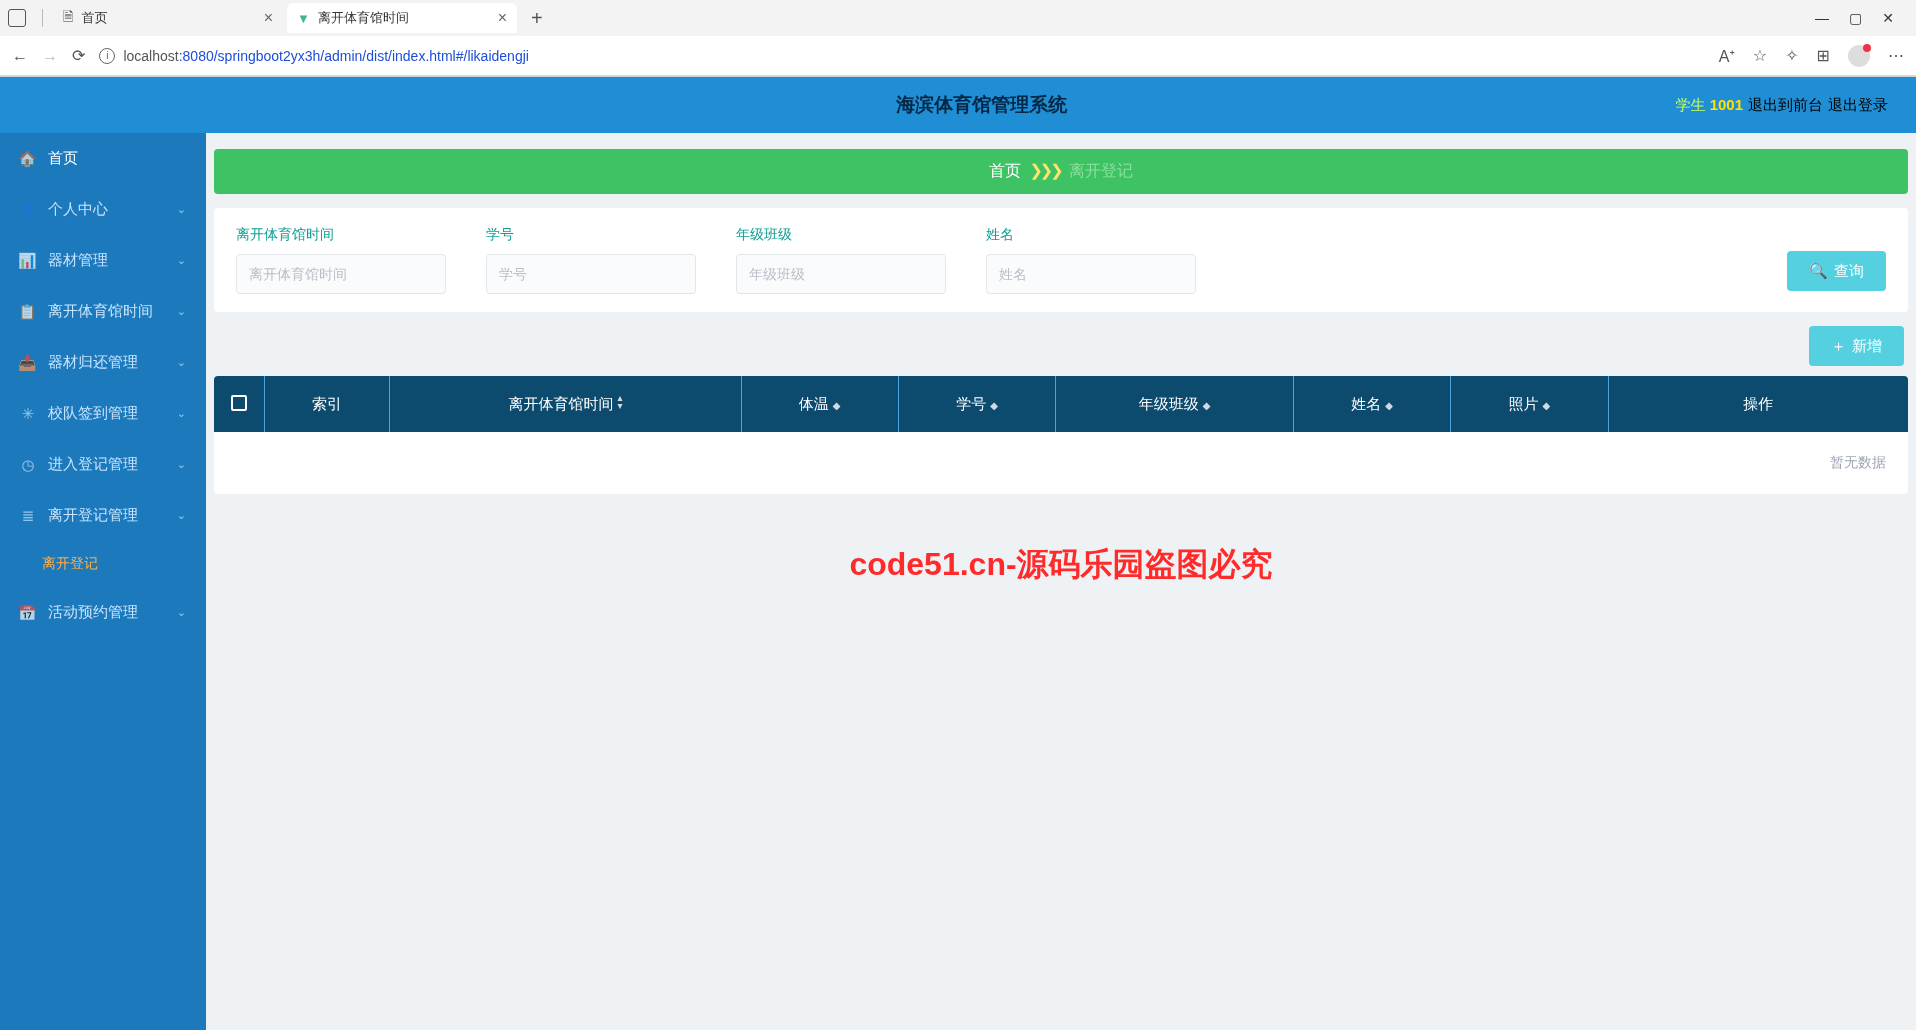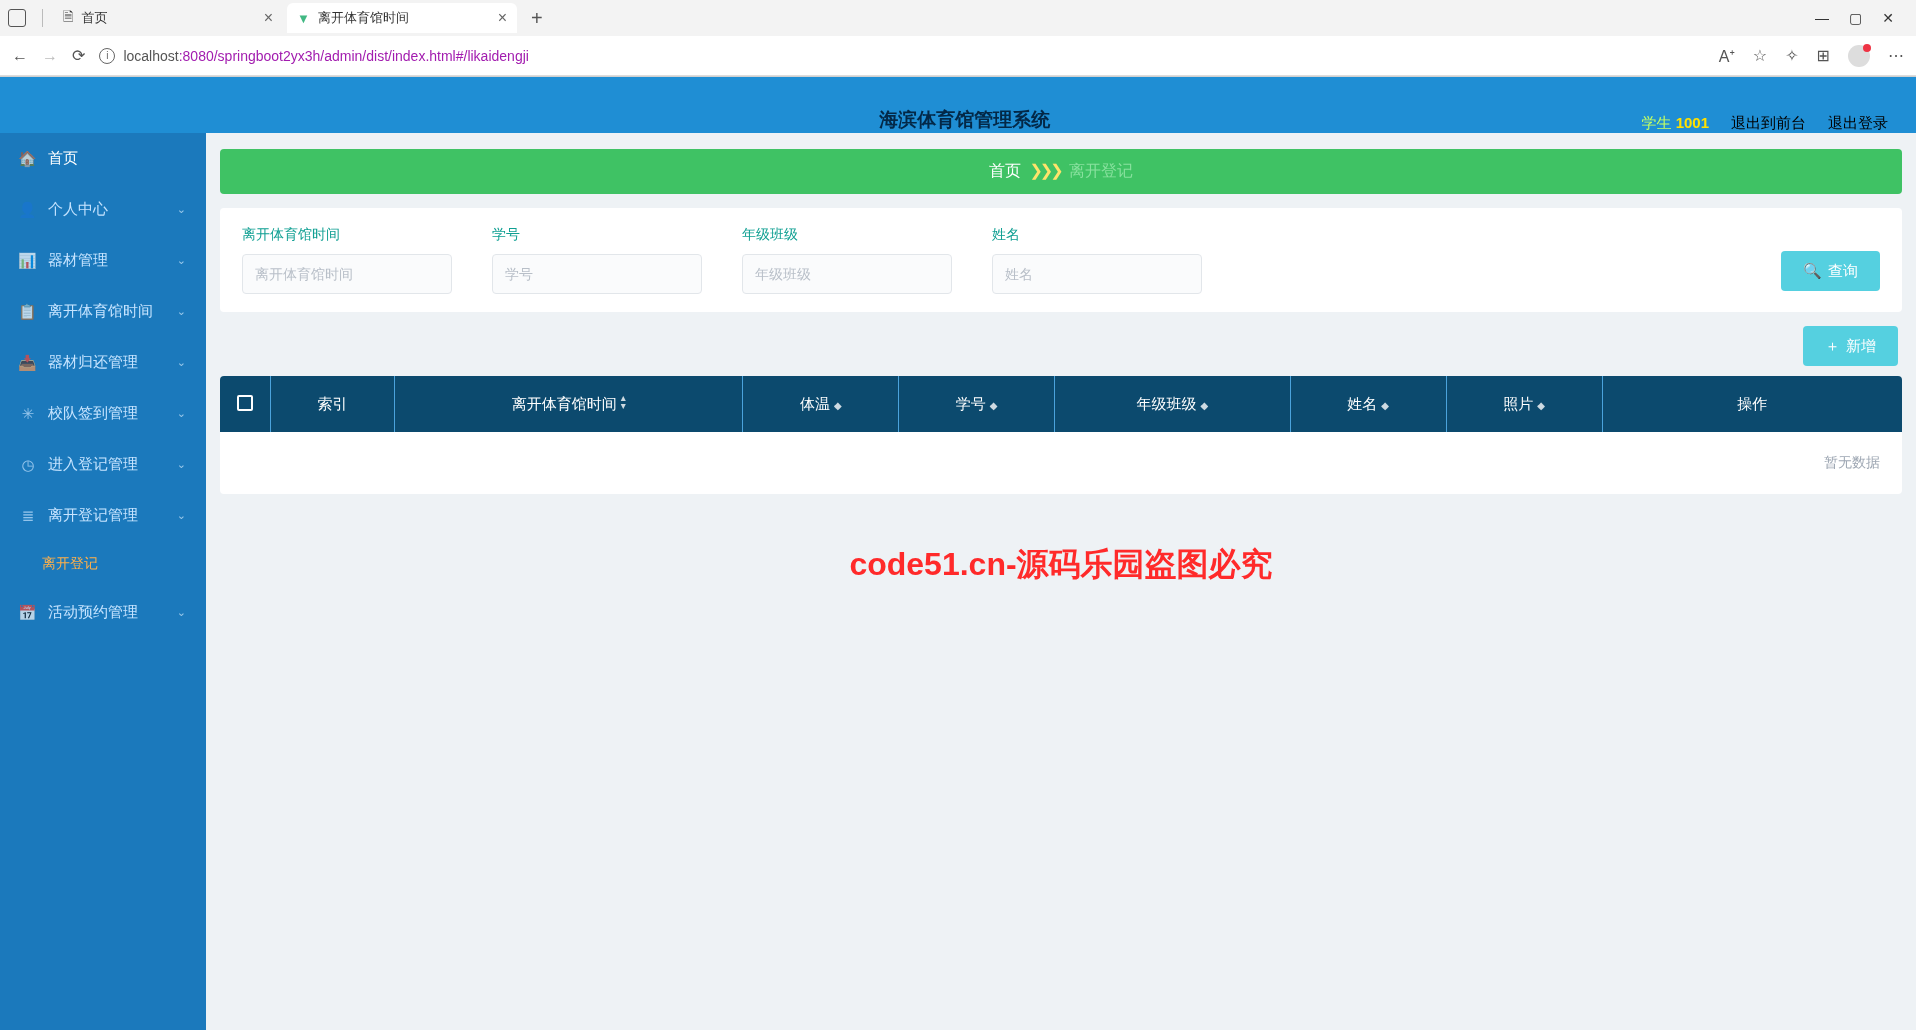--- a/index.html
+++ b/index.html
@@ -15,43 +15,43 @@
     .tab-close { color:#666; font-size: 16px; cursor:pointer; margin-left:auto; }
     .new-tab { color:#555; font-size: 20px; padding: 0 10px; cursor:pointer; }
     .window-ctrls { margin-left: auto; display: flex; gap: 20px; padding-right: 14px; color:#333; }
     .window-ctrls span { cursor:pointer; font-size: 14px; }
 
     .addr-bar { display: flex; align-items: center; height: 40px; padding: 0 12px; gap: 14px; background:#fff; border-bottom:1px solid #ddd;}
     .addr-bar .nav-icon { color:#555; font-size:16px; cursor:pointer; }
     .url-region { flex: 1; display:flex; align-items:center; gap:8px; color:#333; font-size:14px; }
     .url-region .info-icon { display:inline-flex; width:16px; height:16px; border:1.3px solid #666; border-radius:50%; align-items:center; justify-content:center; font-size:10px; color:#666; }
     .url-region .host { color:#555; }
-    .url-region .path { color:#a21caf; }
+    .url-region .path { color:#1d4ed8; }
     .right-icons { display:flex; align-items:center; gap:18px; color:#555; font-size:16px; }
     .avatar-dot { width:22px; height:22px; border-radius:50%; background:#ddd; position:relative; }
     .avatar-dot::after { content:""; position:absolute; right:-1px; top:-1px; width:8px; height:8px; border-radius:50%; background:#e34; }
 
     
     .app { display:flex; flex-direction:column; height: calc(100vh - 76px); }
-    .app-header { background:#1f8ed4; height:56px; display:flex; align-items:flex-end; padding:0 28px; color:#fff; }
+    .app-header { background:#1f8ed4; height:56px; display:flex; align-items:center; padding:0 28px; color:#fff; }
     .app-title { flex:1; text-align:center; font-size:19px; font-weight:700; color:#032847; }
-    .header-right { display:flex; align-items:center; gap:22px; font-size:15px; }
+    .header-right { display:flex; align-items:center; gap:5px; font-size:15px; }
     .user-label { color:#c5ff62; }
     .user-id { color:#ffe100; font-weight:600; }
     .hdr-link { color:#000000; cursor:pointer; }
 
     .app-body { flex:1; display:flex; min-height:0; }
     .sidebar { width:206px; background:#1b79bc; color:#c6e4ff; display:flex; flex-direction:column; font-size:15px; }
     .menu-item { display:flex; align-items:center; gap:12px; padding:16px 20px; cursor:pointer; border-bottom: 0; }
     .menu-item .mi-icon { width:16px; display:inline-flex; justify-content:center; opacity:.7; }
     .menu-item .chev { margin-left:auto; font-size:11px; color:#9bc9ea; }
     .menu-item.highlight { background:#1b79bc; color:#fff; }
     .submenu-item { padding: 14px 20px 14px 42px; color:#ffb04a; cursor:pointer; font-size:14px; }
 
-    .main { flex:1; background:#eef2f5; padding:16px 14px; overflow:auto; position:relative; }
+    .main { flex:1; background:#eef2f5; padding:16px 8px; overflow:auto; position:relative; }
     .breadcrumb { background:#3fc264; color:#fff; border-radius:4px; padding:12px 0; text-align:center; font-size:16px; margin-bottom:14px; }
     .bc-home { color:#fff; }
     .bc-arrows { color:#ffe36b; letter-spacing:-3px; margin:0 4px;}
     .bc-current { color:#88e19e; }
 
     .search-panel { background:#fff; border-radius:4px; padding:18px 22px; display:flex; gap:40px; align-items:flex-end; margin-bottom:14px; }
     .field { display:flex; flex-direction:column; gap:10px; }
     .field label { color:#0f9f92; font-size:14px; }
     .field input { height:40px; width:210px; border:1px solid #e2e6ea; border-radius:4px; padding:0 12px; font-size:14px; color:#333; background:#fafbfc; }
     .field input::placeholder { color:#b8bfc8; }

